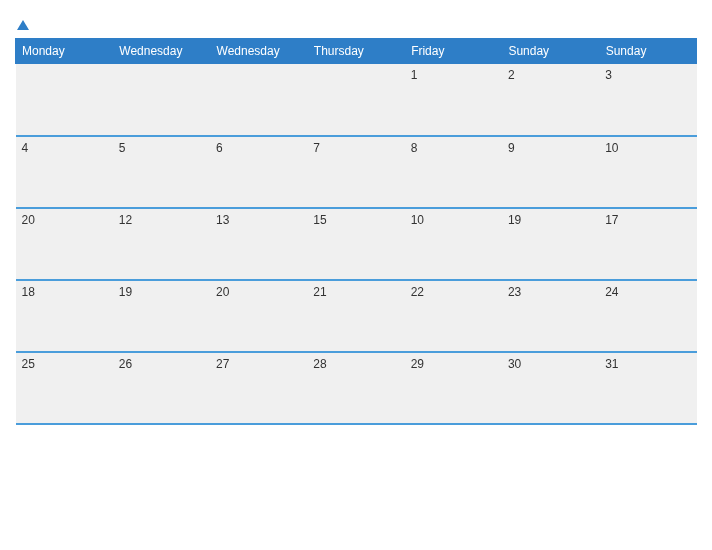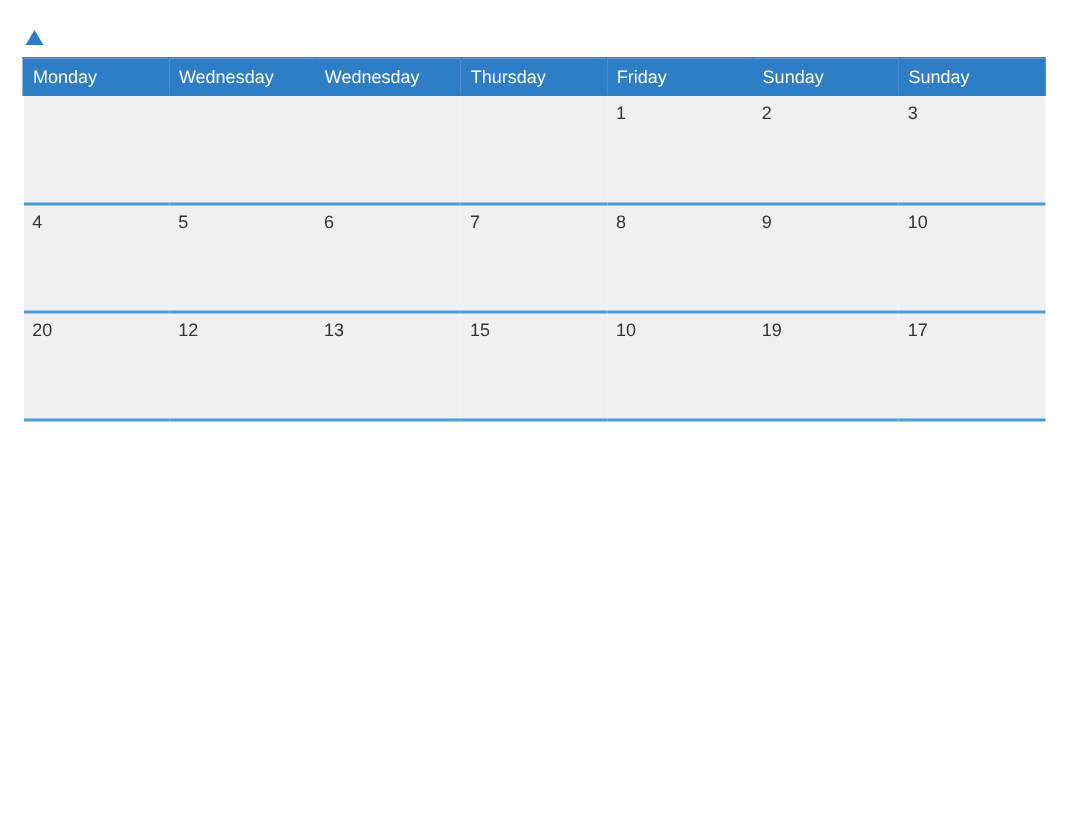--- a/index.html
+++ b/index.html
@@ -151,15 +151,33 @@
         </tr>
         <tr>
           <td><span class="day-number">20</span></td>
           <td><span class="day-number">12</span></td>
           <td><span class="day-number">13</span></td>
           <td><span class="day-number">15</span></td>
           <td><span class="day-number">10</span></td>
           <td><span class="day-number">19</span></td>
           <td><span class="day-number">17</span></td>
         </tr>
+        <tr>
+          <td><span class="day-number">18</span></td>
+          <td><span class="day-number">19</span></td>
+          <td><span class="day-number">20</span></td>
+          <td><span class="day-number">21</span></td>
+          <td><span class="day-number">22</span></td>
+          <td><span class="day-number">23</span></td>
+          <td><span class="day-number">24</span></td>
+        </tr>
+        <tr>
+          <td><span class="day-number">25</span></td>
+          <td><span class="day-number">26</span></td>
+          <td><span class="day-number">27</span></td>
+          <td><span class="day-number">28</span></td>
+          <td><span class="day-number">29</span></td>
+          <td><span class="day-number">30</span></td>
+          <td><span class="day-number">31</span></td>
+        </tr>
       </tbody>
   </table>
 </div>
 
 </body></html>

